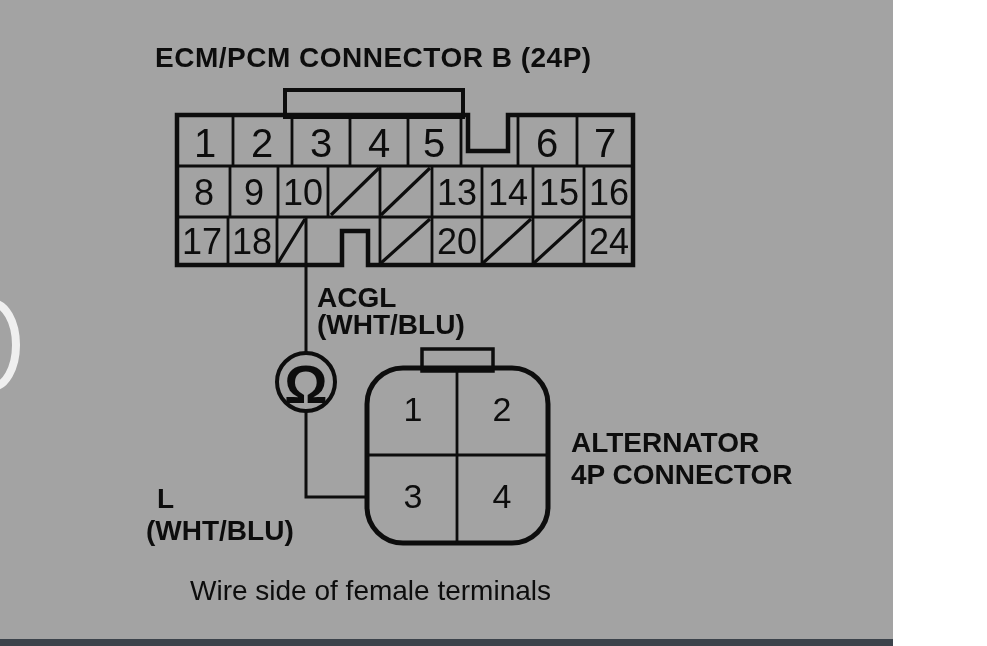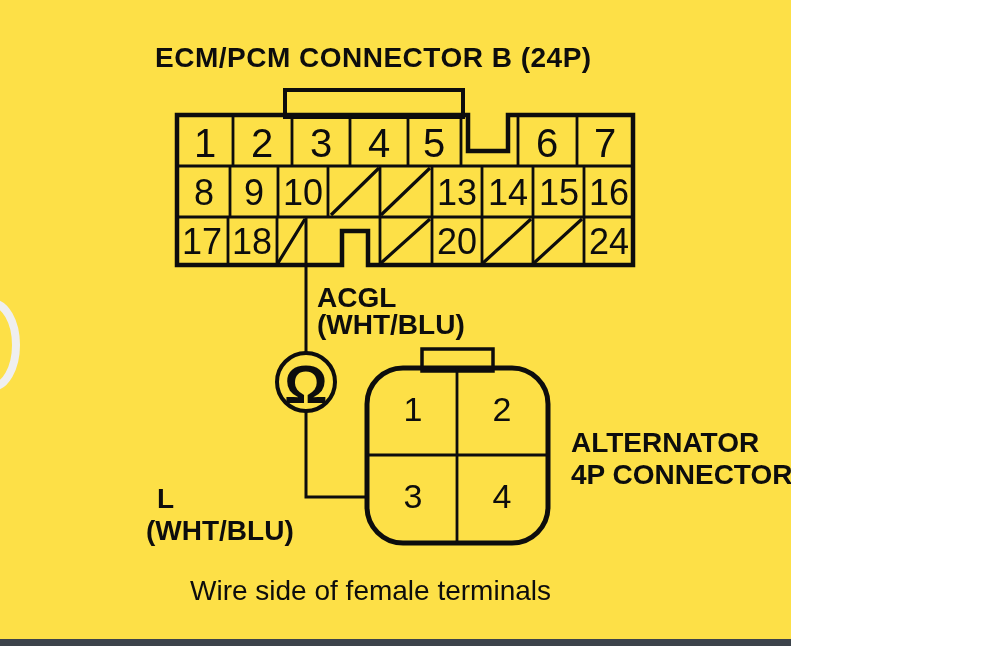--- a/index.html
+++ b/index.html
@@ -1,19 +1,19 @@
 <!DOCTYPE html>
 <html><head>
 <meta charset="utf-8">
 <style>
   html,body{margin:0;padding:0;background:#ffffff;}
   .page{
     position:relative;
-    width:791px;height:646px;
-    background:#fde047;
+    width:893px;height:646px;
+    background:#a3a3a3;
     overflow:hidden;
     font-family:"Liberation Sans","DejaVu Sans",sans-serif;
   }
   svg{position:absolute;left:0;top:0;}
   text{fill:#0d0d0d;}
   .t-title{font-size:28px;font-weight:bold;letter-spacing:.5px;}
   .t-pin-lg{font-size:40px;text-anchor:middle;}
   .t-pin{font-size:36px;text-anchor:middle;}
   .t-pin4{font-size:34px;text-anchor:middle;}
   .t-label{font-size:28px;font-weight:bold;}

